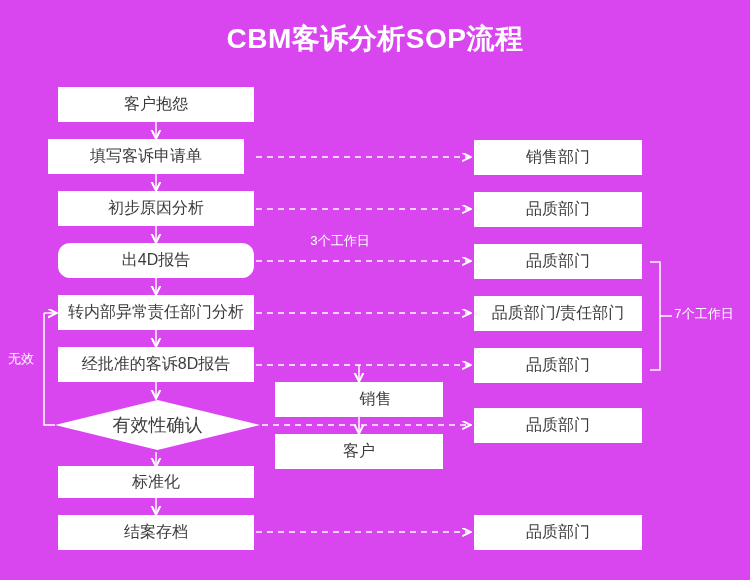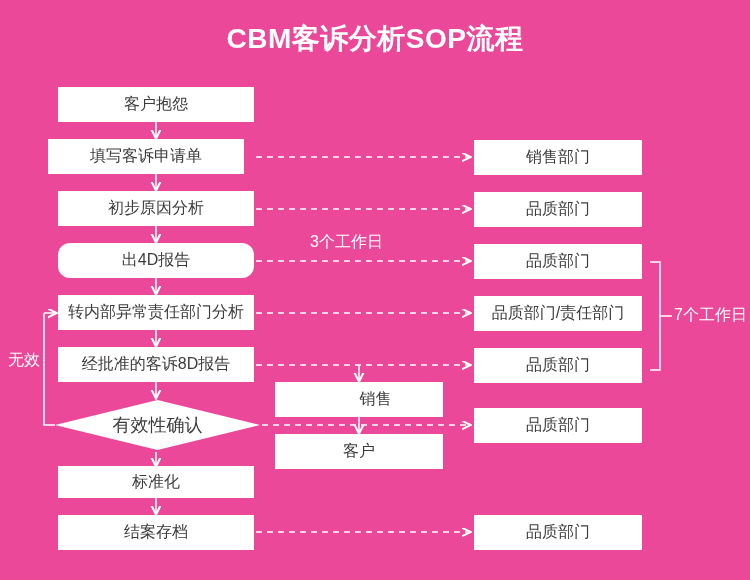--- a/index.html
+++ b/index.html
@@ -4,21 +4,21 @@
 <style>
   html, body {
     margin: 0;
     padding: 0;
     background: #0b7572;
   }
   #canvas {
     position: relative;
     width: 750px;
     height: 580px;
-    background: #ec4899;
+    background: #d946ef;
     overflow: hidden;
     font-family: "Liberation Sans", "DejaVu Sans", sans-serif;
   }
 
   
   .title {
     position: absolute;
     left: 0;
     top: 22px;
     width: 750px;
@@ -64,23 +64,24 @@
     justify-content: center;
     color: #3c3c3c;
     font-size: 18px;
     white-space: nowrap;
   }
 
   
   .flabel {
     position: absolute;
     color: #ffffff;
-    font-size: 16px;
+    font-size: 13px;
     white-space: nowrap;
     line-height: 16px;
+    font-family: Liberation Mono, monospace;
   }
 
   
   .conn {
     position: absolute;
     pointer-events: none;
   }
   .conn svg { display: block; overflow: visible; }
 </style>
 </head>

